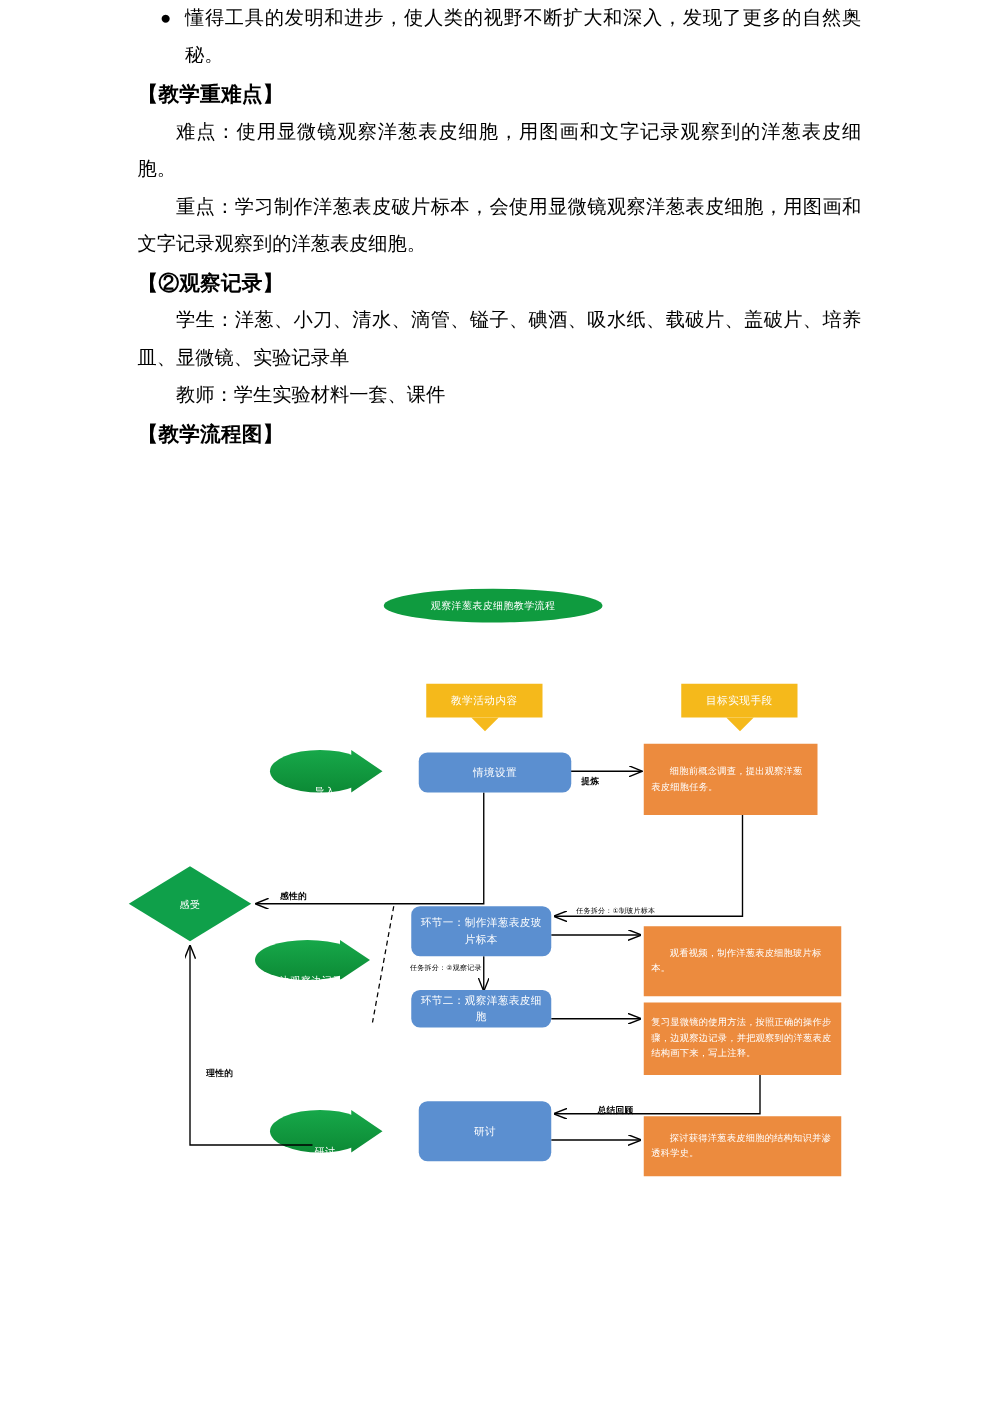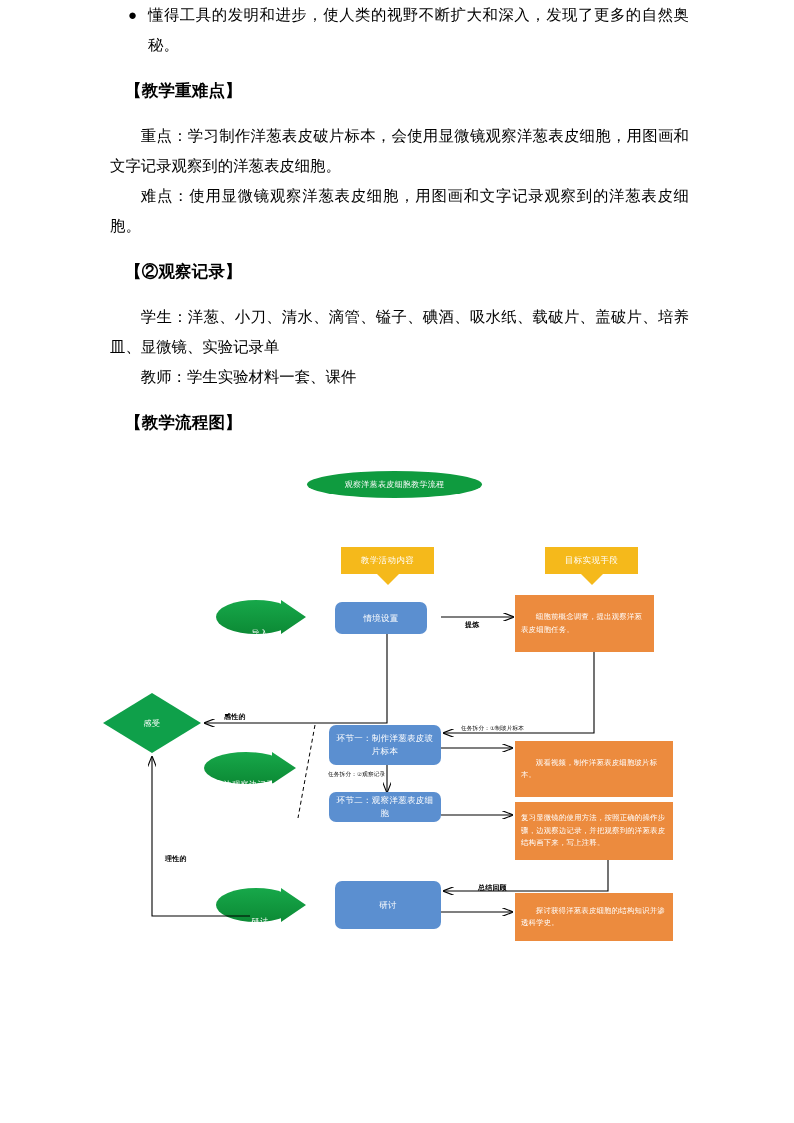--- a/index.html
+++ b/index.html
@@ -36,21 +36,21 @@
     text-justify: inter-ideograph;
   }
   .bullet-dot {
     position: absolute;
     left: 128px;
     top: 0;
     font-size: 15px;
     line-height: 30px;
   }
   .heading {
-    margin: 15px;
+    margin: 0;
     padding: 0 0 0 110px;
     font-size: 16.5px;
     line-height: 31px;
     font-weight: bold;
     letter-spacing: 0.2px;
   }
   .para {
     margin: 0;
     padding: 0 105px 0 110px;
     font-size: 15.4px;
@@ -157,22 +157,22 @@
 <div class="page">
 
   <div class="doc-body">
 
     <p class="bullet-row">
       <span class="bullet-dot">●</span>
       <span>懂得工具的发明和进步，使人类的视野不断扩大和深入，发现了更多的自然奥秘。</span>
     </p>
 
     <h2 class="heading">【教学重难点】</h2>
+    <p class="para">难点：使用显微镜观察洋葱表皮细胞，用图画和文字记录观察到的洋葱表皮细胞。</p>
     <p class="para">重点：学习制作洋葱表皮破片标本，会使用显微镜观察洋葱表皮细胞，用图画和文字记录观察到的洋葱表皮细胞。</p>
-    <p class="para">难点：使用显微镜观察洋葱表皮细胞，用图画和文字记录观察到的洋葱表皮细胞。</p>
 
     <h2 class="heading">【②观察记录】</h2>
     <p class="para">学生：洋葱、小刀、清水、滴管、镒子、碘酒、吸水纸、载破片、盖破片、培养皿、显微镜、实验记录单</p>
     <p class="para">教师：学生实验材料一套、课件</p>
 
     <h2 class="heading">【教学流程图】</h2>
   </div>
 
   <div class="flow">
 
@@ -242,21 +242,21 @@
     </div>
     <div class="node green-arrow" style="left:204px; top:312px; width:102px; height:32px;">
       <span class="ga-label">边观察边记录</span>
     </div>
     <div class="node green-arrow" style="left:216px; top:448px; width:100px; height:34px;">
       <span class="ga-label">研讨</span>
     </div>
 
     <div class="node diamond-node" style="left:113px; top:272px; width:78px; height:22px;">感受</div>
 
-    <div class="node blue-box" style="left:335px; top:162px; width:92px; height:32px;">情境设置</div>
+    <div class="node blue-box" style="left:335px; top:162px; width:122px; height:32px;">情境设置</div>
 
     <div class="node blue-box" style="left:329px; top:285px; width:112px; height:40px;">环节一：制作洋葱表皮玻片标本</div>
 
     <div class="node blue-box" style="left:329px; top:352px; width:112px; height:30px;">环节二：观察洋葱表皮细胞</div>
 
     <div class="node blue-box" style="left:335px; top:441px; width:106px; height:48px;">研讨</div>
 
     <div class="node orange-box" style="left:515px; top:155px; width:139px; height:57px;">
       <span>细胞前概念调查，提出观察洋葱表皮细胞任务。</span>
     </div>

